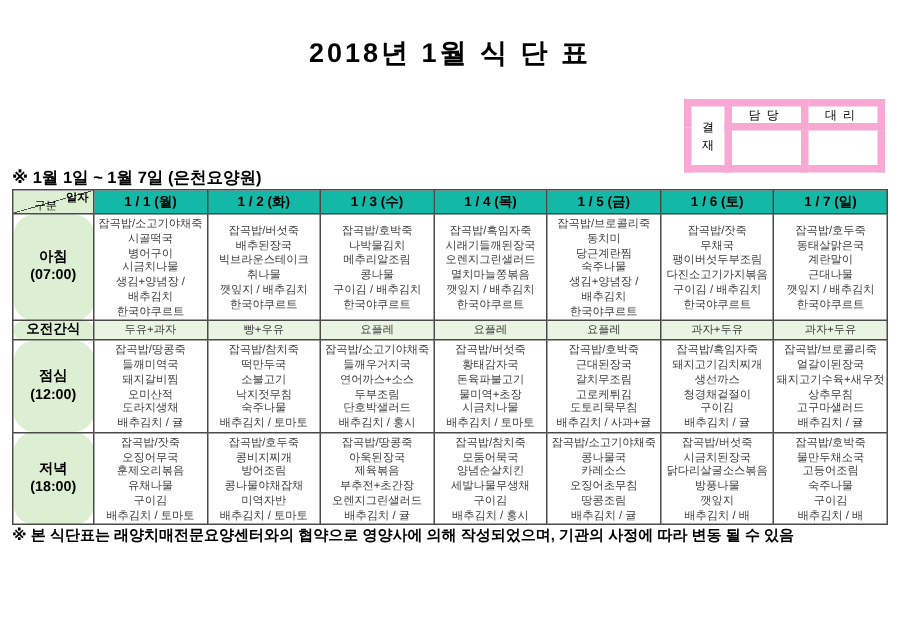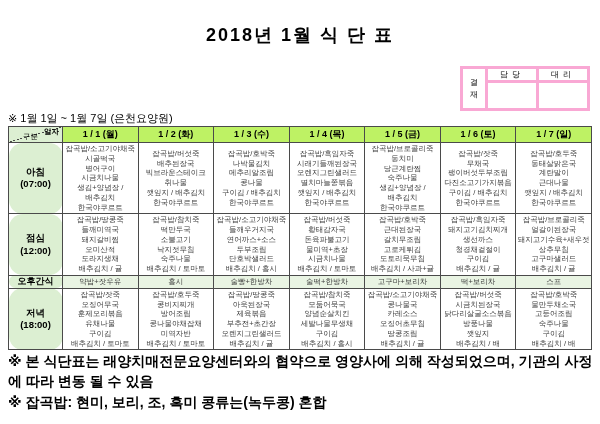--- a/index.html
+++ b/index.html
@@ -12,49 +12,49 @@
     position:relative;
     overflow:hidden;
   }
   .title {
     position:absolute; top:23px; left:0; width:600px;
     text-align:center; font-size:18px; font-weight:bold; letter-spacing:2px;
     margin:0;
   }
   
   .approval { position:absolute; top:66px; right:10px; border-collapse:collapse; }
-  .approval td { border:3px solid #f9a8d4; font-size:8px; padding:0; }
+  .approval td { border:5px solid #f9a8d4; font-size:8px; padding:0; }
   .approval .stamp { width:22px; text-align:center; word-break:break-all; line-height:1.5; padding:2px 7px; }
   .approval .head { width:51px; height:14px; text-align:center; letter-spacing:4px; }
   .approval .blank { height:28px; }
-  .subtitle { position:absolute; top:111px; left:8px; font-size:11px; font-weight:normal; }
+  .subtitle { position:absolute; top:111px; left:8px; font-size:11px; font-weight:bold; }
   
   .menu {
     position:absolute; top:126px; left:8px; width:584px;
     border-collapse:collapse; table-layout:fixed;
   }
   .menu th, .menu td { border:1px solid #4a4a4a; padding:0; }
   .menu col.cat { width:54px; }
-  thead th.day { background:#bef264; font-size:9px; font-weight:bold; height:16px; text-align:center; }
+  thead th.day { background:#14b8a6; font-size:9px; font-weight:bold; height:16px; text-align:center; }
   th.corner { background:#dcefd2; position:relative; }
   th.corner::before {
     content:""; position:absolute; left:0; top:0; right:0; bottom:0;
     background:linear-gradient(to bottom right, transparent 49%, #4a4a4a 49%, #4a4a4a 51%, transparent 51%);
   }
   .corner-top { position:absolute; top:0px; right:3px; font-size:7.5px; font-weight:bold;text-align:right; }
   .corner-bottom { position:absolute; bottom:0px; left:3px; font-size:7.5px; font-weight:normal;margin-left:11px; }
   th.rowlabel { background:#dcefd2; font-size:9.5px; font-weight:bold; text-align:center; line-height:1.3;border-radius:14px; }
   tr.meal td { background:#ffffff; font-size:7.5px; color:#3c3c3c; text-align:center; vertical-align:middle; padding:1px 0; }
   tr.meal .item { line-height:1.3; white-space:nowrap; overflow:hidden; }
   tr.snack td { background:#e9f4e3; font-size:7.5px; color:#3c3c3c; text-align:center; height:13px; }
   tr.snack th { font-size:9px; }
   tr.r-breakfast td { height:67px; }
   tr.r-lunch td { height:53px; }
   tr.r-dinner td { height:61px; }
-  .notes { position:absolute; top:351px; left:8px; font-size:14px; font-weight:bold; line-height:1.45; }
+  .notes { position:absolute; top:351px; left:8px; font-size:10px; font-weight:bold; line-height:1.45; }
 </style>
 </head>
 <body>
 
 <h1 class="title">2018년 1월 식 단 표</h1>
 
 <table class="approval">
   <tbody>
     <tr>
       <td rowspan="2" class="stamp">결재</td>
@@ -154,20 +154,46 @@
         </td>
         <td>
           <div class="item">잡곡밥/호두죽</div>
           <div class="item">동태살맑은국</div>
           <div class="item">계란말이</div>
           <div class="item">근대나물</div>
           <div class="item">깻잎지 / 배추김치</div>
           <div class="item">한국야쿠르트</div>
         </td>
       </tr>
+      <tr class="snack r-am-snack">
+        <th class="rowlabel">
+          <div>오전간식</div>
+        </th>
+        <td>
+          <div class="item">두유+과자</div>
+        </td>
+        <td>
+          <div class="item">빵+우유</div>
+        </td>
+        <td>
+          <div class="item">요플레</div>
+        </td>
+        <td>
+          <div class="item">요플레</div>
+        </td>
+        <td>
+          <div class="item">요플레</div>
+        </td>
+        <td>
+          <div class="item">과자+두유</div>
+        </td>
+        <td>
+          <div class="item">과자+두유</div>
+        </td>
+      </tr>
       <tr class="meal r-lunch">
         <th class="rowlabel">
           <div>점심</div>
           <div class="time">(12:00)</div>
         </th>
         <td>
           <div class="item">잡곡밥/땅콩죽</div>
           <div class="item">들깨미역국</div>
           <div class="item">돼지갈비찜</div>
           <div class="item">오미산적</div>
@@ -216,46 +242,20 @@
         </td>
         <td>
           <div class="item">잡곡밥/브로콜리죽</div>
           <div class="item">얼갈이된장국</div>
           <div class="item">돼지고기수육+새우젓</div>
           <div class="item">상추무침</div>
           <div class="item">고구마샐러드</div>
           <div class="item">배추김치 / 귤</div>
         </td>
       </tr>
-      <tr class="snack r-pm-snack">
-        <th class="rowlabel">
-          <div>오후간식</div>
-        </th>
-        <td>
-          <div class="item">약밥+잣우유</div>
-        </td>
-        <td>
-          <div class="item">홍시</div>
-        </td>
-        <td>
-          <div class="item">술빵+한방차</div>
-        </td>
-        <td>
-          <div class="item">술떡+한방차</div>
-        </td>
-        <td>
-          <div class="item">고구마+보리차</div>
-        </td>
-        <td>
-          <div class="item">떡+보리차</div>
-        </td>
-        <td>
-          <div class="item">스프</div>
-        </td>
-      </tr>
       <tr class="meal r-dinner">
         <th class="rowlabel">
           <div>저녁</div>
           <div class="time">(18:00)</div>
         </th>
         <td>
           <div class="item">잡곡밥/잣죽</div>
           <div class="item">오징어무국</div>
           <div class="item">훈제오리볶음</div>
           <div class="item">유채나물</div>
@@ -309,14 +309,13 @@
           <div class="item">숙주나물</div>
           <div class="item">구이김</div>
           <div class="item">배추김치 / 배</div>
         </td>
       </tr>
     </tbody>
 </table>
 
 <div class="notes">
   <div>※ 본 식단표는 래양치매전문요양센터와의 협약으로 영양사에 의해 작성되었으며, 기관의 사정에 따라 변동 될 수 있음</div>
-  <div>※ 잡곡밥: 현미, 보리, 조, 흑미 콩류는(녹두콩) 혼합</div>
 </div>
 
 </body></html>

